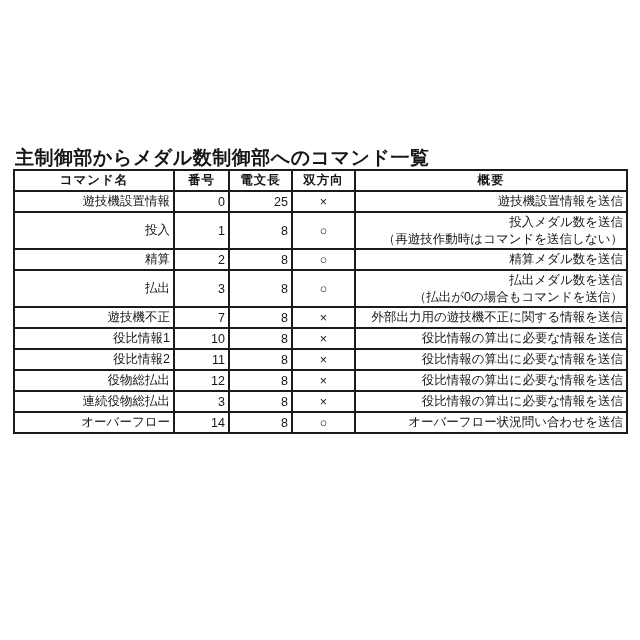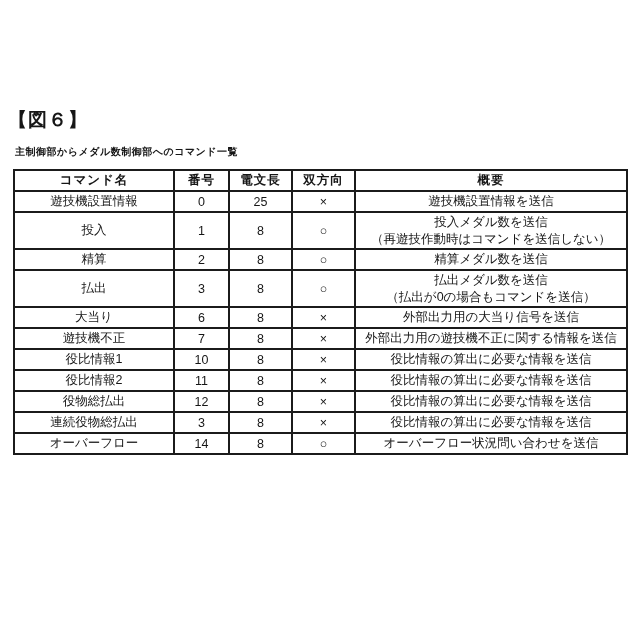--- a/index.html
+++ b/index.html
@@ -22,21 +22,21 @@
     left: 8px;
     top: 107px;
     font-size: 19px;
     font-weight: 700;
     letter-spacing: 1px;
   }
   .table-title {
     position: absolute;
     left: 15px;
     top: 145px;
-    font-size: 10px;
+    font-size: 19px;
     font-weight: 700;
     letter-spacing: 0.5px;
   }
   table.cmd-table {
     position: absolute;
     left: 13px;
     top: 169px;
     width: 615px;
     border-collapse: collapse;
     table-layout: fixed;
@@ -49,30 +49,29 @@
     vertical-align: middle;
     font-weight: 500;
   }
   .cmd-table th {
     height: 19px;
     text-align: center;
     font-weight: 700;
     letter-spacing: 1px;
   }
   .cmd-table td { height: 19px; }
-  .c-center { text-align: center; margin-left: 24px; }
+  .c-center { text-align: right; margin-left: 24px; }
   .c-sym { text-align: center; font-size: 13px; }
-  .c-overview { text-align: center; padding-left: 6px; }
+  .c-overview { text-align: right; padding-left: 6px; }
   .c-overview div { line-height: 16.5px; white-space: nowrap; }
 </style>
 </head>
 <body>
 
 <div class="page">
-  <div class="figure-label">【図６】</div>
   <div class="table-title">主制御部からメダル数制御部へのコマンド一覧</div>
 
   <table class="cmd-table">
     <colgroup>
       <col style="width:160px">
       <col style="width:55px">
       <col style="width:63px">
       <col style="width:63px">
       <col>
     </colgroup>
@@ -151,37 +150,20 @@
           <td class="c-sym">
             <div>○</div>
           </td>
           <td class="c-overview">
             <div>払出メダル数を送信</div>
             <div>（払出が0の場合もコマンドを送信）</div>
           </td>
         </tr>
         <tr>
           <td class="c-center">
-            <div>大当り</div>
-          </td>
-          <td class="c-center">
-            <div>6</div>
-          </td>
-          <td class="c-center">
-            <div>8</div>
-          </td>
-          <td class="c-sym">
-            <div>×</div>
-          </td>
-          <td class="c-overview">
-            <div>外部出力用の大当り信号を送信</div>
-          </td>
-        </tr>
-        <tr>
-          <td class="c-center">
             <div>遊技機不正</div>
           </td>
           <td class="c-center">
             <div>7</div>
           </td>
           <td class="c-center">
             <div>8</div>
           </td>
           <td class="c-sym">
             <div>×</div>

